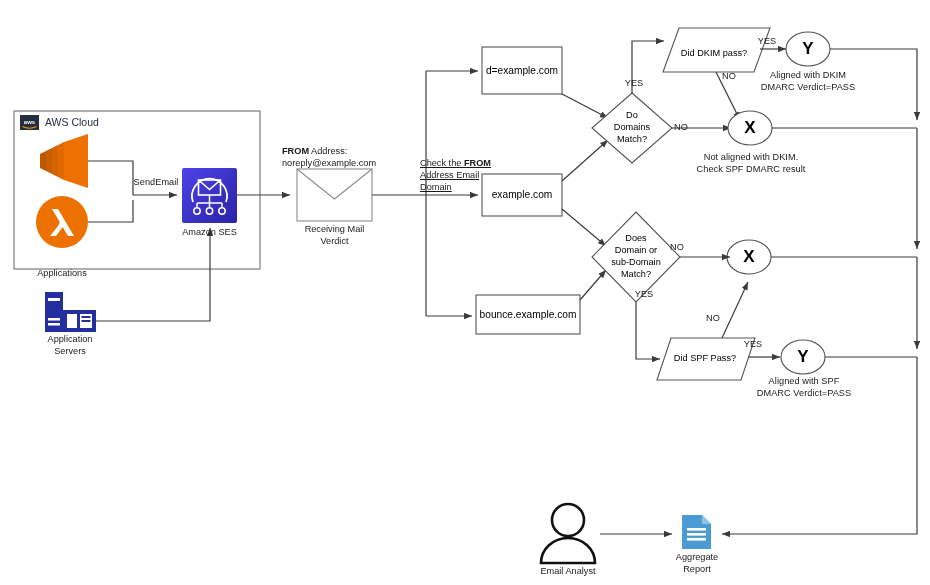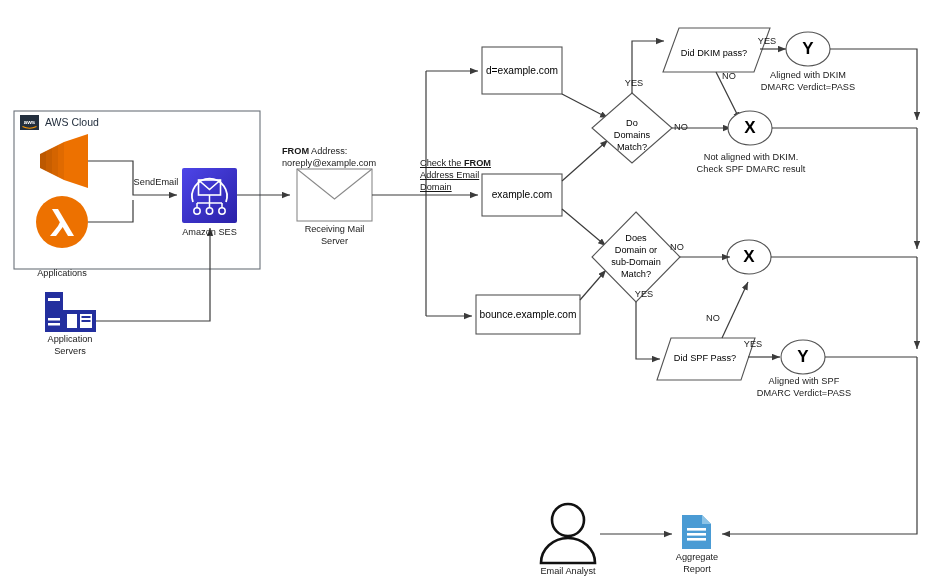--- a/index.html
+++ b/index.html
@@ -233,21 +233,21 @@
     </g>
   </svg>
 
   <div class="aws-cloud-label" style="left:45px; top:116px;">AWS Cloud</div>
 
   <div class="icon-cap" style="left:10px; top:256px; width:104px;margin-top:12px;">Applications</div>
   <div class="icon-cap" style="left:162px; top:227px; width:95px;">Amazon SES</div>
   <div class="icon-cap" style="left:24px; top:334px; width:92px;">Application
 Servers</div>
   <div class="icon-cap" style="left:293px; top:224px; width:83px;">Receiving Mail
-Server</div>
+Verdict</div>
   <div class="icon-cap" style="left:516px; top:566px; width:104px;">Email Analyst</div>
   <div class="icon-cap" style="left:659px; top:552px; width:76px;">Aggregate
 Report</div>
 
   <div class="lbl" style="left:131px; top:177px; width:50px;">SendEmail</div>
 
   <div style="position:absolute; left:282px; top:146px; width:110px; text-align:left; font-size:9.2px; color:#1a1a1a; line-height:1.3;">
     <span style="font-weight:bold;">FROM</span><span> Address:</span><br>
     <span>noreply@example.com</span>
   </div>
@@ -257,21 +257,21 @@
     <span>Check the </span><span style="font-weight:bold;">FROM</span><span>
 Address Email
 Domain</span>
   </div>
 
 
   <div class="shape-text domain-box-text" style="left:482px; top:47px; width:80px; height:47px;">d=example.com</div>
   <div class="shape-text domain-box-text" style="left:482px; top:174px; width:80px; height:42px;">example.com</div>
   <div class="shape-text domain-box-text" style="left:476px; top:295px; width:104px; height:39px;">bounce.example.com</div>
 
-  <div class="shape-text" style="left:602px; top:106px; width:60px; height:44px;margin-top:8px;">Do
+  <div class="shape-text" style="left:602px; top:106px; width:60px; height:44px;">Do
 Domains
 Match?</div>
   <div class="shape-text" style="left:600px; top:228px; width:72px; height:58px;">Does
 Domain or
 sub-Domain
 Match?</div>
 
   <div class="shape-text" style="left:668px; top:28px; width:92px; height:52px;">Did DKIM pass?</div>
   <div class="shape-text" style="left:661px; top:338px; width:88px; height:41px;">Did SPF Pass?</div>
 

